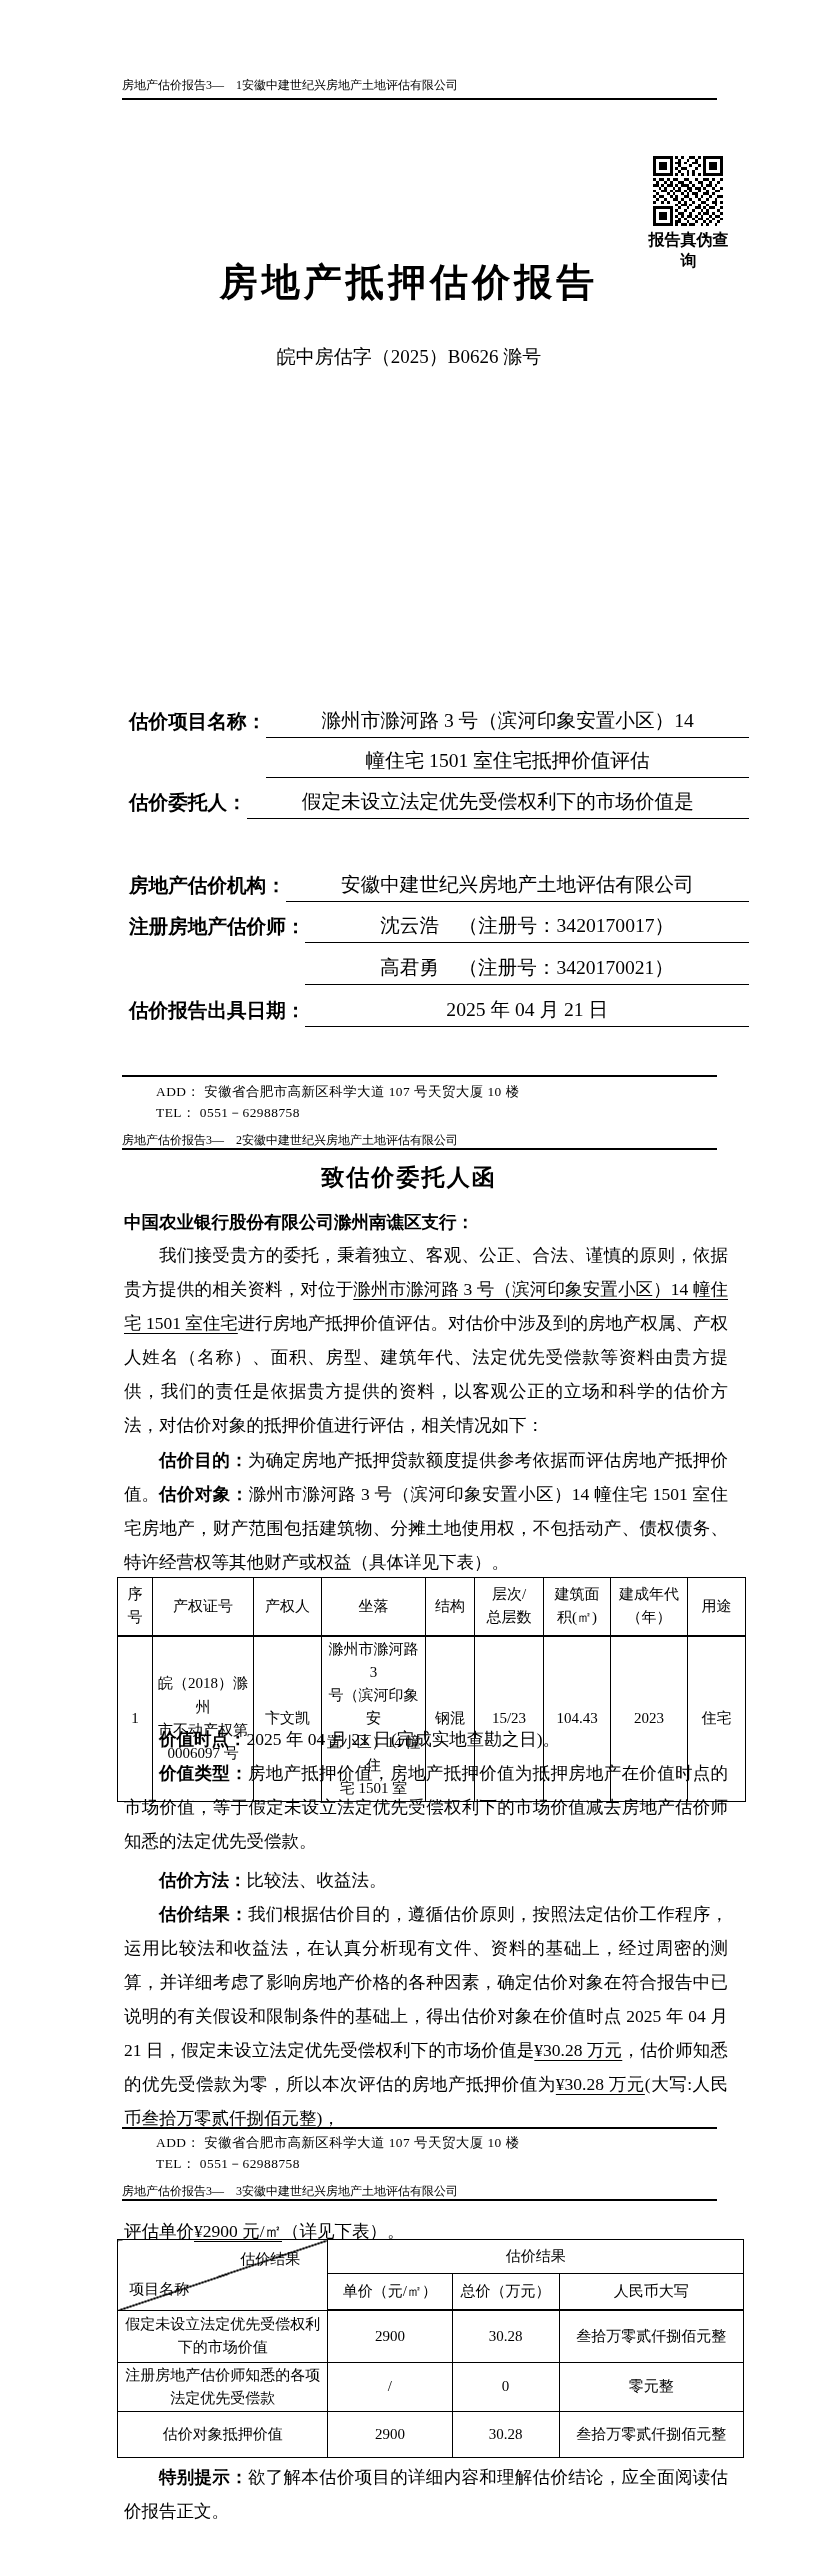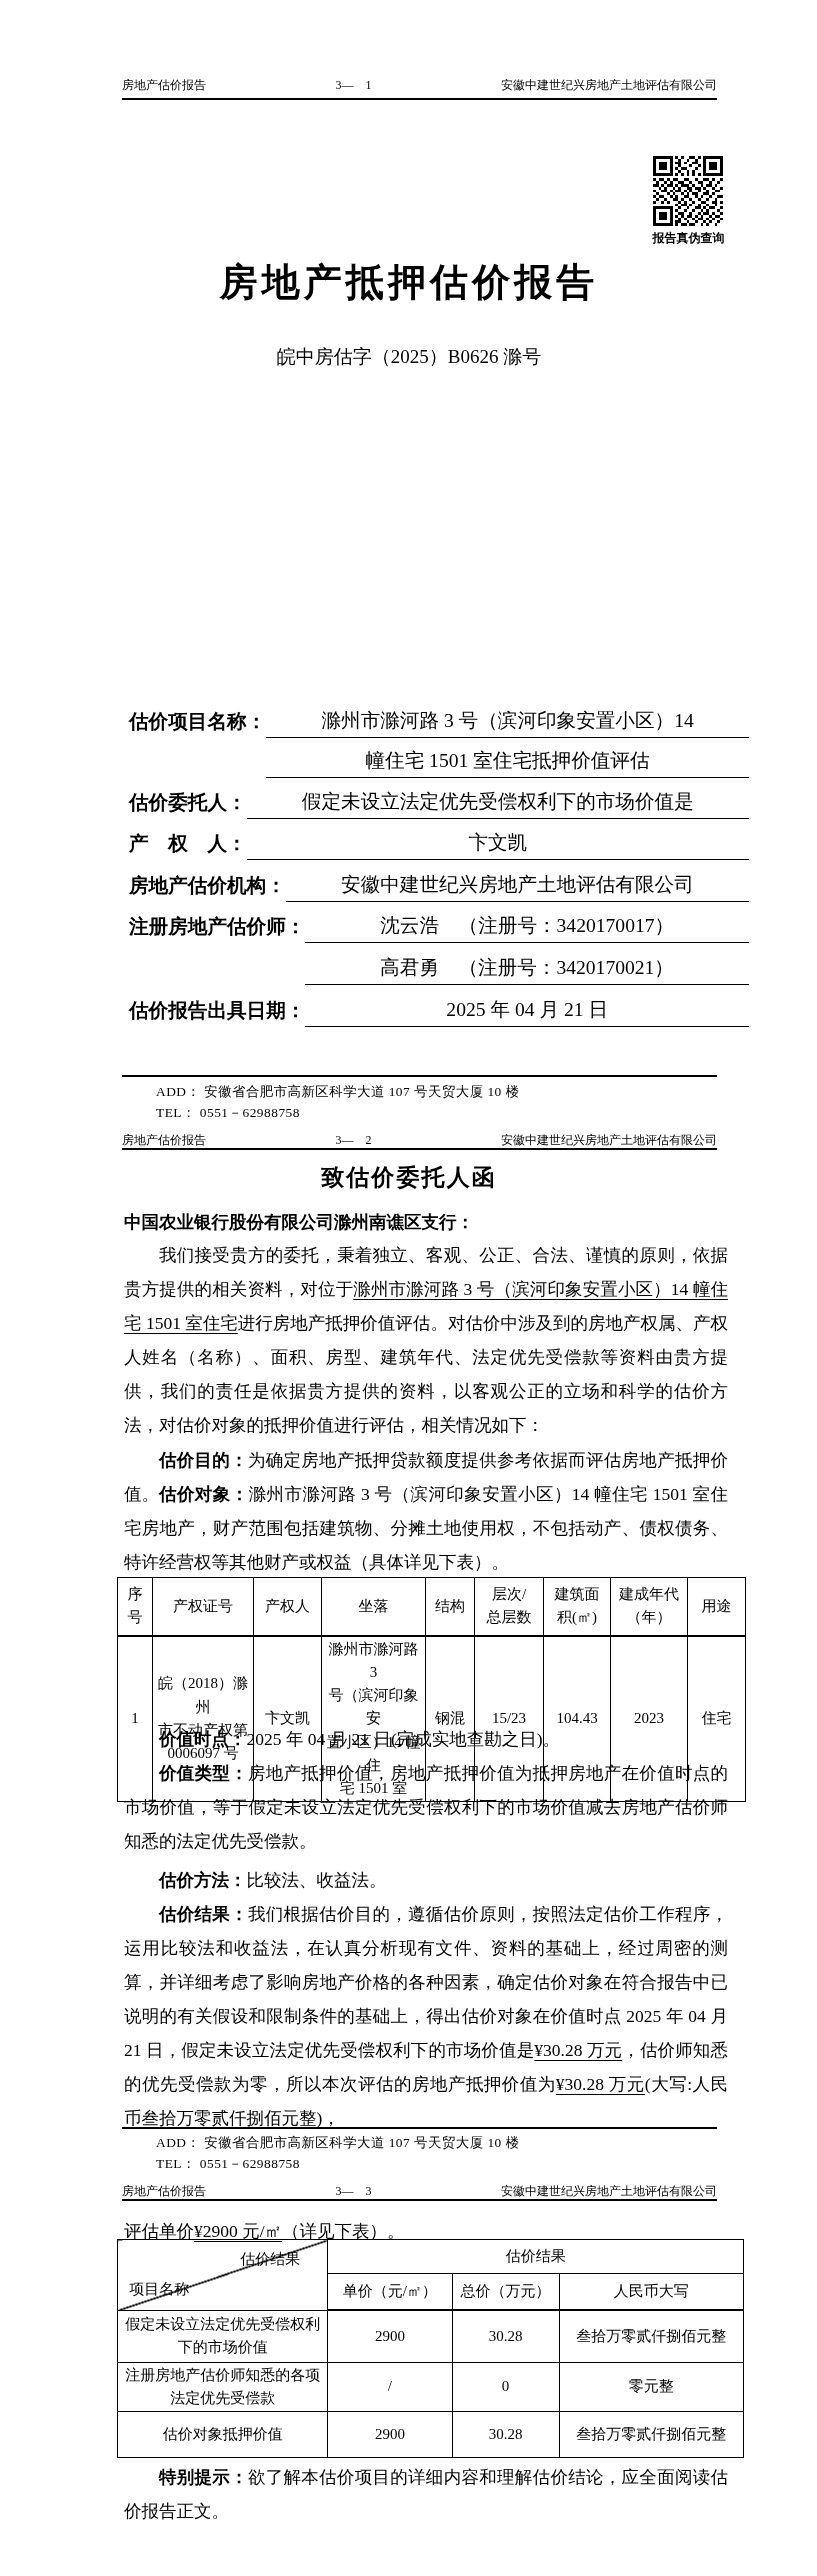--- a/index.html
+++ b/index.html
@@ -9,27 +9,27 @@
     height:3300px;
     background:#ffffff;
     color:#000;
     font-family:"Liberation Serif","DejaVu Serif",serif;
     overflow:hidden;
   }
   .abs{position:absolute;}
   
   .runhead{
     left:122px;width:595px;
-    display:flex;justify-content:space-between;align-items:baseline;
+    display:flex;align-items:baseline;
     font-size:12px;white-space:nowrap;
   }
   .hline{left:122px;width:595px;height:2.1px;background:#000;}
   .addr{left:124px;font-size:13.4px;letter-spacing:0.5px;white-space:nowrap;margin-left:32px;}
   
-  .qrcaption{left:643px;width:91px;text-align:center;font-size:12px;font-weight:bold;}
+  .qrcaption{left:643px;width:91px;text-align:center;font-size:16px;font-weight:bold;}
   .doctitle{left:0;width:818px;text-align:center;font-size:38px;font-weight:bold;letter-spacing:4.1px;}
   .docno{left:0;width:818px;text-align:center;font-size:19px;}
   .frow{left:129px;width:620px;display:flex;align-items:flex-end;}
   .flabel{font-weight:bold;font-size:19.6px;white-space:nowrap;padding-bottom:3.1px;}
   .fval{flex:1;border-bottom:1.5px solid #000;text-align:center;font-size:19.6px;padding-bottom:3.1px;white-space:nowrap;}
   .fspacer{width:137px;}
   .fspacer9{width:176px;}
   
   .ltitle{left:0;width:818px;text-align:center;font-size:23px;font-weight:bold;letter-spacing:2.1px;}
   .para{left:124px;width:604px;font-size:17.5px;line-height:34px;text-align:justify;}
@@ -111,24 +111,20 @@
     <span class="fval">滁州市滁河路 3 号（滨河印象安置小区）14</span>
   </div>
   <div class="abs frow" style="top:747px">
     <span class="fspacer"></span>
     <span class="fval">幢住宅 1501 室住宅抵押价值评估</span>
   </div>
   <div class="abs frow" style="top:788px">
     <span class="flabel">估价委托人：</span>
     <span class="fval">假定未设立法定优先受偿权利下的市场价值是</span>
   </div>
-  <div class="abs frow" style="top:829px">
-    <span class="flabel">产　权　人：</span>
-    <span class="fval">卞文凯</span>
-  </div>
   <div class="abs frow" style="top:871px">
     <span class="flabel">房地产估价机构：</span>
     <span class="fval">安徽中建世纪兴房地产土地评估有限公司</span>
   </div>
   <div class="abs frow" style="top:912px">
     <span class="flabel">注册房地产估价师：</span>
     <span class="fval">沈云浩　（注册号：3420170017）</span>
   </div>
   <div class="abs frow" style="top:954px">
     <span class="fspacer9"></span>

